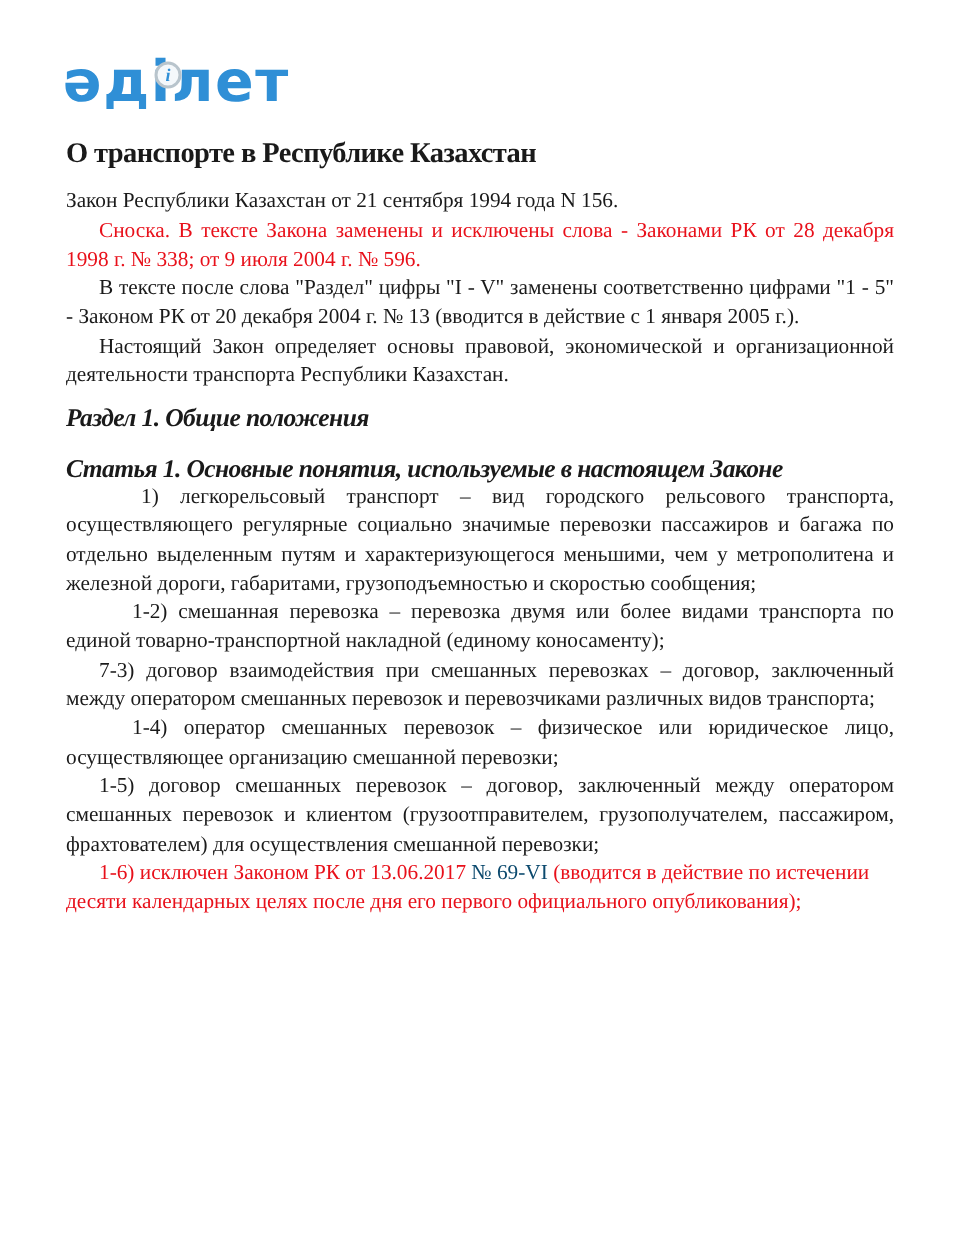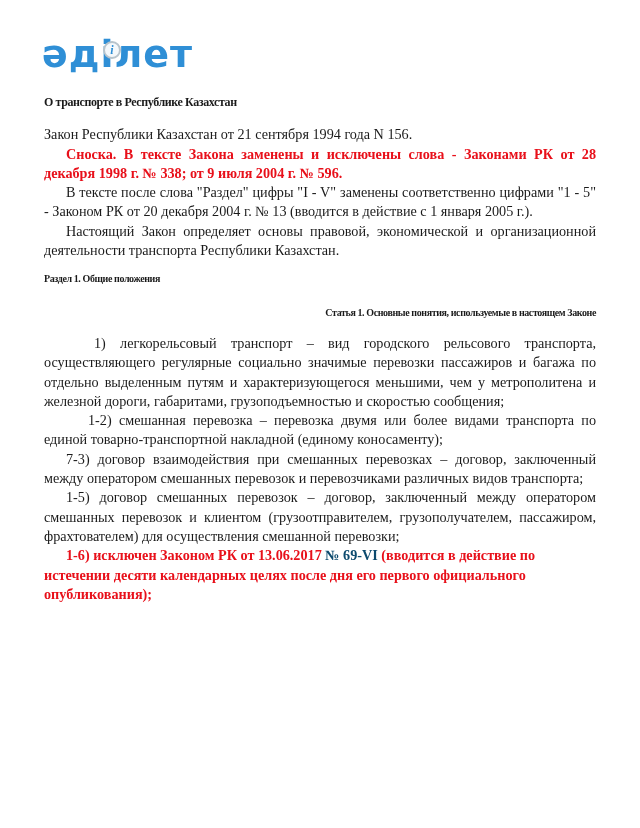--- a/index.html
+++ b/index.html
@@ -53,57 +53,59 @@
     .doc {
       position: absolute;
       left: 44px;
       top: 93px;
       width: 552px;
       font-size: 14.2px;
       line-height: 19.3px;
     }
     .title {
       font-weight: bold;
-      font-size: 12px;
+      font-size: 19px;
       letter-spacing: -0.4px;
       margin: 0 0 13px 0;
     }
     .p {
       margin: 0;
       text-align: justify;
     }
     .indent { text-indent: 22px; }
     .indent2 { text-indent: 50px; }
     .indent3 { text-indent: 44px; }
-    .red { color: #e8101a; font-weight: bold; }
+    .red { color: #e8101a; }
     .heading {
       font-weight: bold;
-      font-size: 10px;
+      font-size: 17px;
       letter-spacing: -0.4px;
       margin: 0;
+      font-style: italic;
     }
     .dark { color: #0c4a6e; }
   </style>
 </head>
 <body>
 
 <div class="logo">
   <div class="logo-text"><span>әд</span><span style="color:#2f8fd6">і</span><span>лет</span></div>
   <div class="logo-magnifier">i</div>
 </div>
 
 <div class="doc">
   <p class="title">О транспорте в Республике Казахстан</p>
 
   <p class="p">Закон Республики Казахстан от 21 сентября 1994 года N 156.</p>
   <p class="p indent red">Сноска. В тексте Закона заменены и исключены слова - Законами РК от 28 декабря 1998 г. № 338; от 9 июля 2004 г. № 596.</p>
   <p class="p indent">В тексте после слова "Раздел" цифры "I - V" заменены соответственно цифрами "1 - 5" - Законом РК от 20 декабря 2004 г. № 13 (вводится в действие с 1 января 2005 г.).</p>
   <p class="p indent" style="margin-bottom:9px;">Настоящий Закон определяет основы правовой, экономической и организационной деятельности транспорта Республики Казахстан.</p>
 
   <p class="heading" style="margin-bottom:14px;">Раздел 1. Общие положения</p>
-  <p class="heading" style="margin-bottom:12px;text-align:right;">Статья 1. Основные понятия, используемые в настоящем Законе</p>
+  <p class="heading" style="">Статья 1. Основные понятия, используемые в настоящем Законе</p>
 
   <p class="p indent2">1) легкорельсовый транспорт – вид городского рельсового транспорта, осуществляющего регулярные социально значимые перевозки пассажиров и багажа по отдельно выделенным путям и характеризующегося меньшими, чем у метрополитена и железной дороги, габаритами, грузоподъемностью и скоростью сообщения;</p>
   <p class="p indent3">1-2) смешанная перевозка – перевозка двумя или более видами транспорта по единой товарно-транспортной накладной (единому коносаменту);</p>
   <p class="p indent">7-3) договор взаимодействия при смешанных перевозках – договор, заключенный между оператором смешанных перевозок и перевозчиками различных видов транспорта;</p>
+  <p class="p indent3">1-4) оператор смешанных перевозок – физическое или юридическое лицо, осуществляющее организацию смешанной перевозки;</p>
   <p class="p indent">1-5) договор смешанных перевозок – договор, заключенный между оператором смешанных перевозок и клиентом (грузоотправителем, грузополучателем, пассажиром, фрахтователем) для осуществления смешанной перевозки;</p>
   <p class="p indent red" style="text-align:left;"><span>1-6) исключен Законом РК от 13.06.2017 </span><span class="dark">№ 69-VI</span><span> (вводится в действие по истечении десяти календарных целях после дня его первого официального опубликования);</span></p>
 </div>
 
 </body></html>

